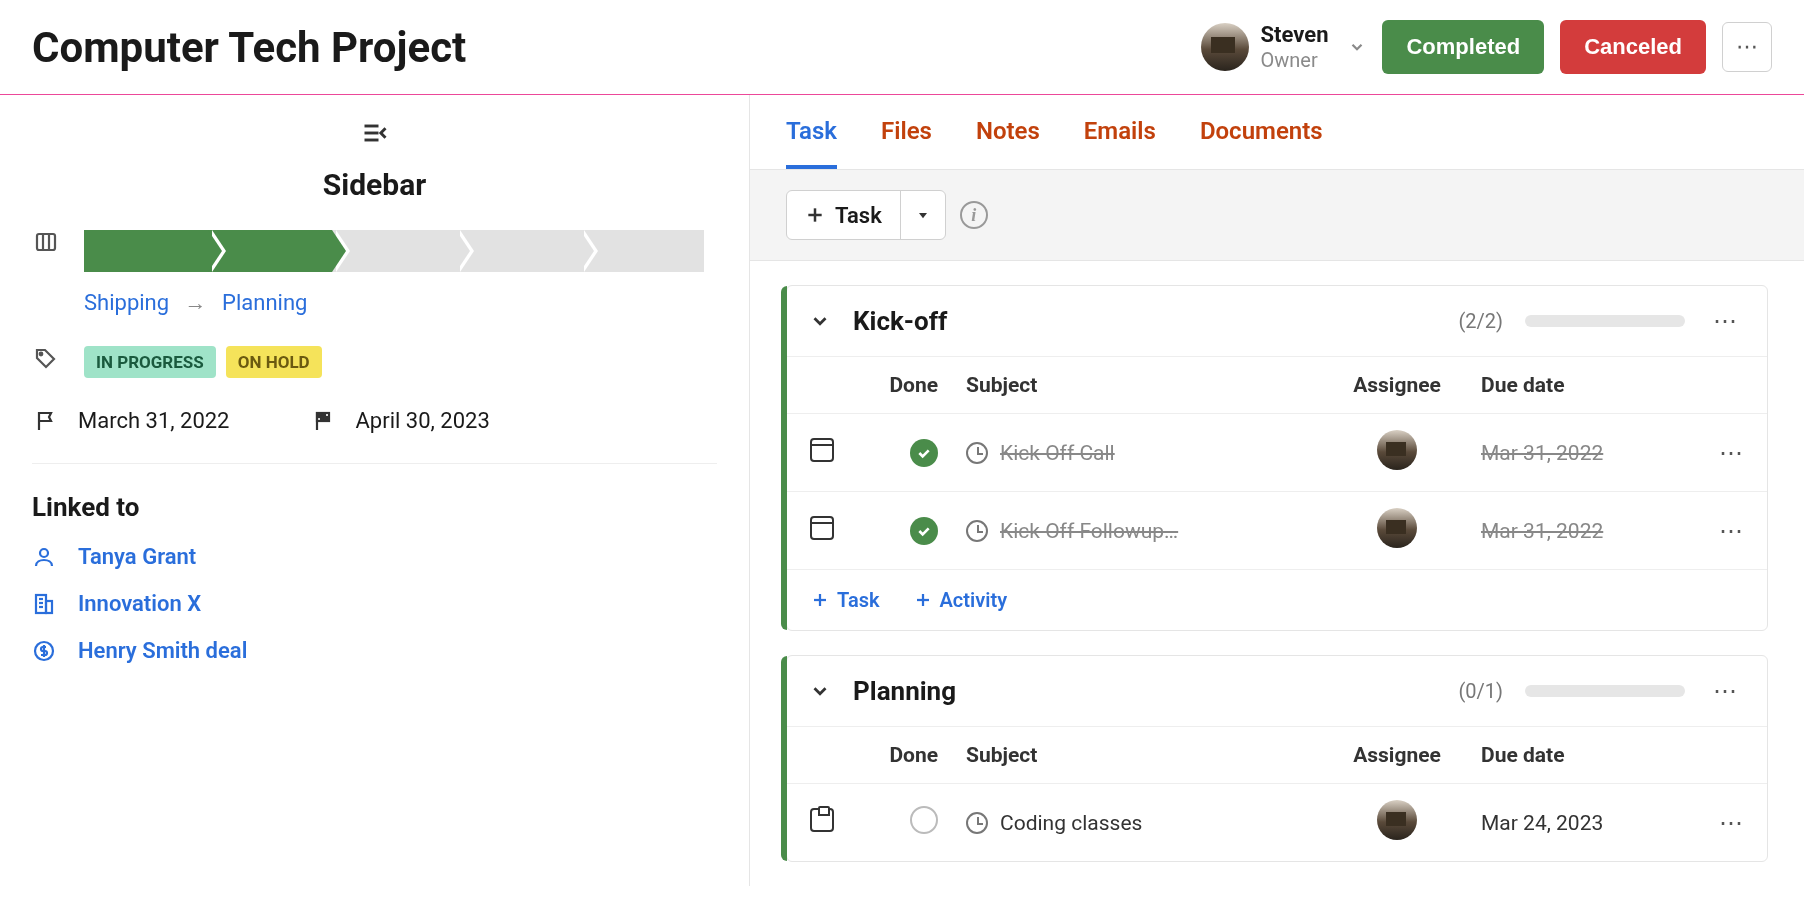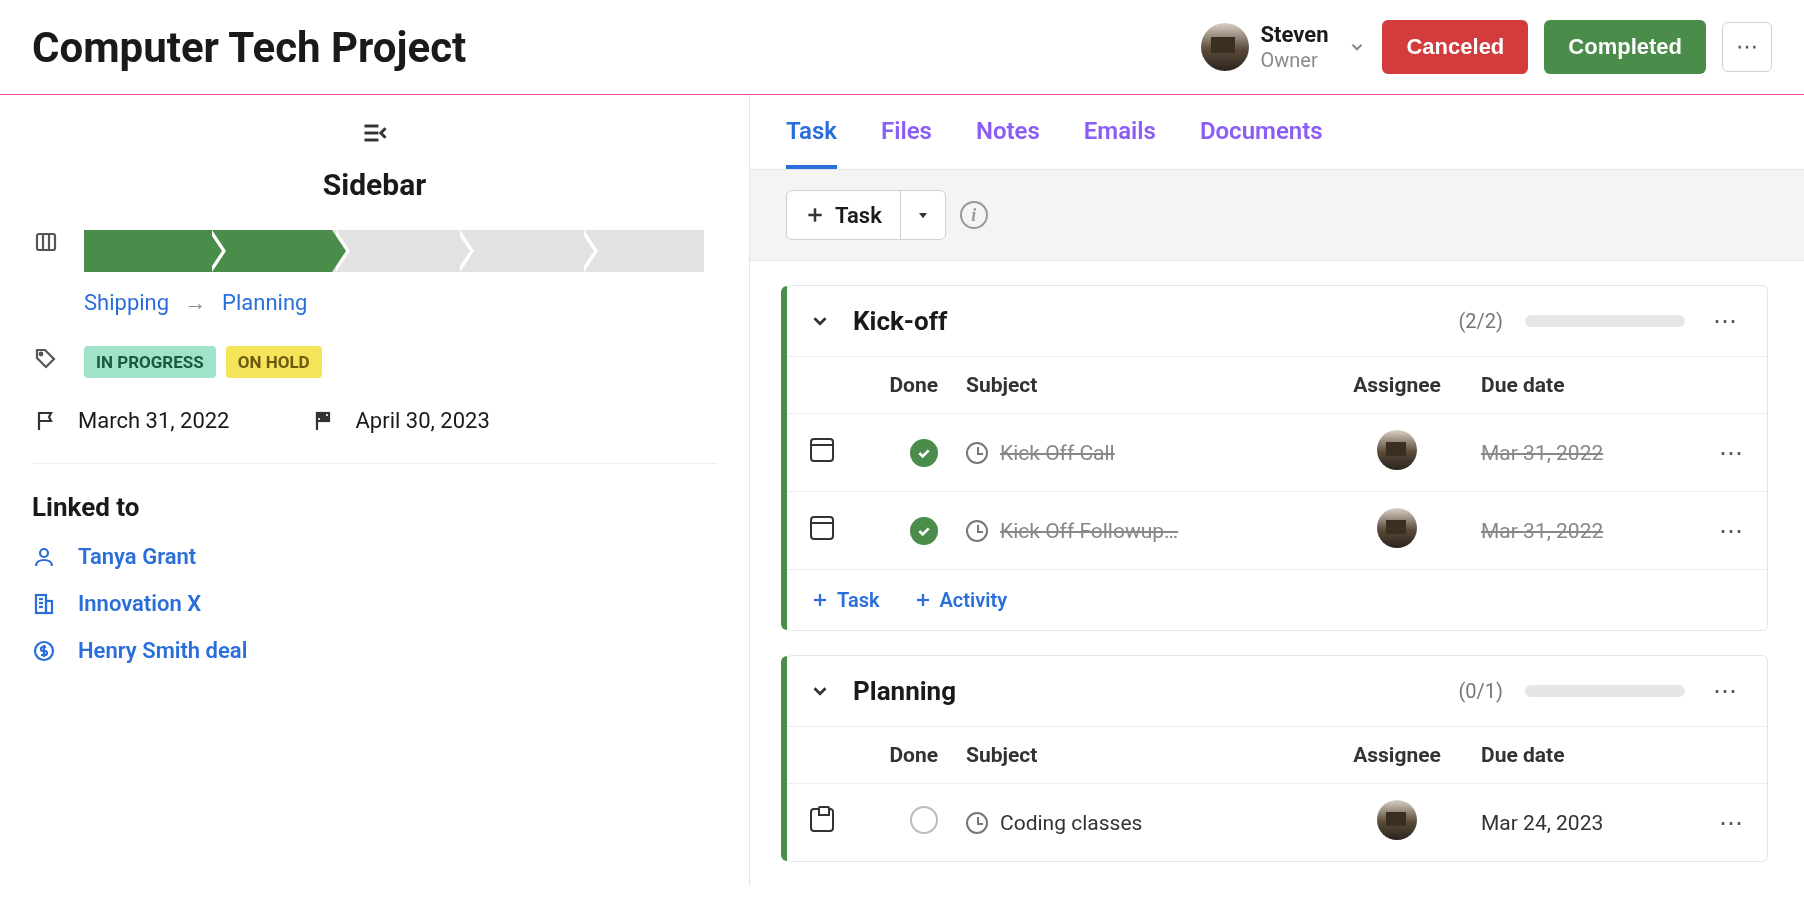--- a/index.html
+++ b/index.html
@@ -45,21 +45,21 @@
   .tag-hold { background:#f5e35a; color:#6b5a10; }
   .dates-row { display:flex; gap:80px; font-size:22px; }
   .date-block { display:flex; align-items:center; gap:18px; }
   .divider { border:none; border-top:1px solid #eee; margin:10px 0 28px; }
   .linked-title { font-size:26px; font-weight:700; margin-bottom:22px; }
   .linked-list { display:flex; flex-direction:column; gap:22px; }
   .linked-item { display:flex; align-items:center; gap:22px; font-size:22px; font-weight:600; }
 
   .content { flex:1; }
   .tabs { display:flex; gap:44px; padding:22px 36px 0; border-bottom:1px solid #e5e5e5; }
-  .tab { font-size:24px; font-weight:600; color:#8b5cf6; padding-bottom:20px; cursor:pointer; }
+  .tab { font-size:24px; font-weight:600; color:#c2410c; padding-bottom:20px; cursor:pointer; }
   .tab.active { color:#2a6edb; border-bottom:4px solid #2a6edb; }
   .toolbar { display:flex; align-items:center; justify-content:space-between; padding:20px 36px; background:#f4f4f4; border-bottom:1px solid #e5e5e5; }
   .tool-left { display:flex; align-items:center; gap:14px; }
   .btn-white { background:#fff; border:1px solid #d0d0d0; border-radius:6px; height:50px; display:inline-flex; align-items:center; cursor:pointer; font-size:22px; }
   .btn-split-main { padding:0 18px; gap:10px; display:inline-flex; align-items:center; }
   .btn-split-drop { border-left:1px solid #d0d0d0; padding:0 14px; height:100%; display:inline-flex; align-items:center; }
   .info-icon { width:28px; height:28px; border:2px solid #999; border-radius:50%; display:inline-flex; align-items:center; justify-content:center; color:#999; font-family:Georgia, serif; font-style:italic; font-size:18px; font-weight:700; }
   .phases-btn { padding:0 18px; gap:12px; font-weight:600; }
 
   .phase-card { margin:24px 36px; border:1px solid #e5e5e5; border-radius:6px; background:#fff; }
@@ -114,22 +114,22 @@
       <div class="user-info">
         <span class="user-name">Steven</span>
         <span class="user-role">Owner</span>
       </div>
       <span class="dropdown-caret">
         <svg width="18" height="18" viewBox="0 0 24 24" fill="none" stroke="currentColor" stroke-width="3">
             <polyline points="6 9 12 15 18 9"></polyline>
           </svg>
       </span>
     </div>
+    <button class="btn btn-green">Completed</button>
     <button class="btn btn-red">Canceled</button>
-    <button class="btn btn-green">Completed</button>
     <button class="btn-icon-only">
       <span>⋯</span>
     </button>
   </div>
 </div>
 
 <div class="main">
 
   <div class="sidebar">
     <div class="sidebar-head">

